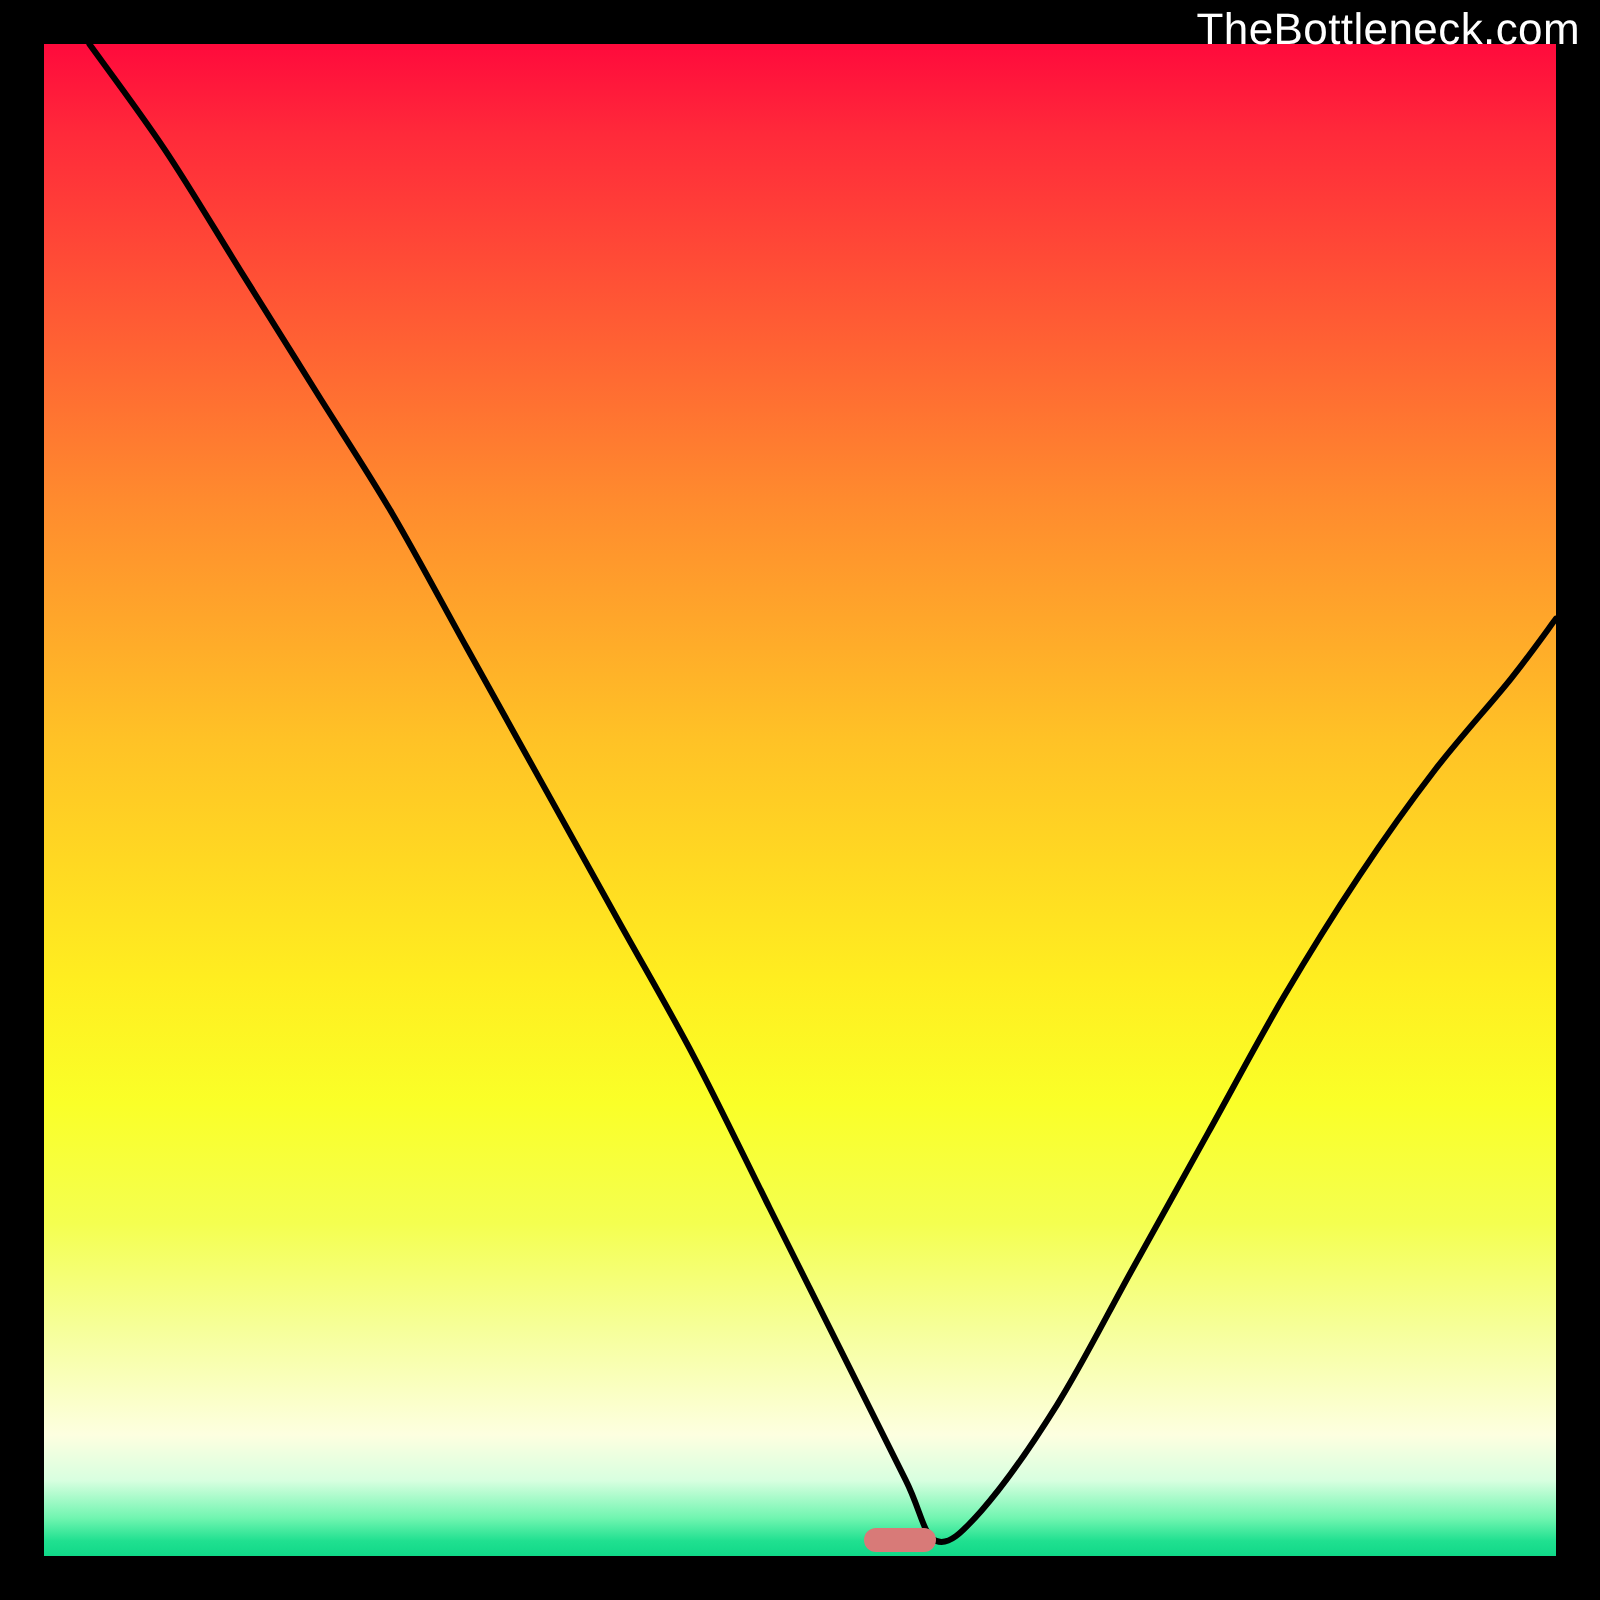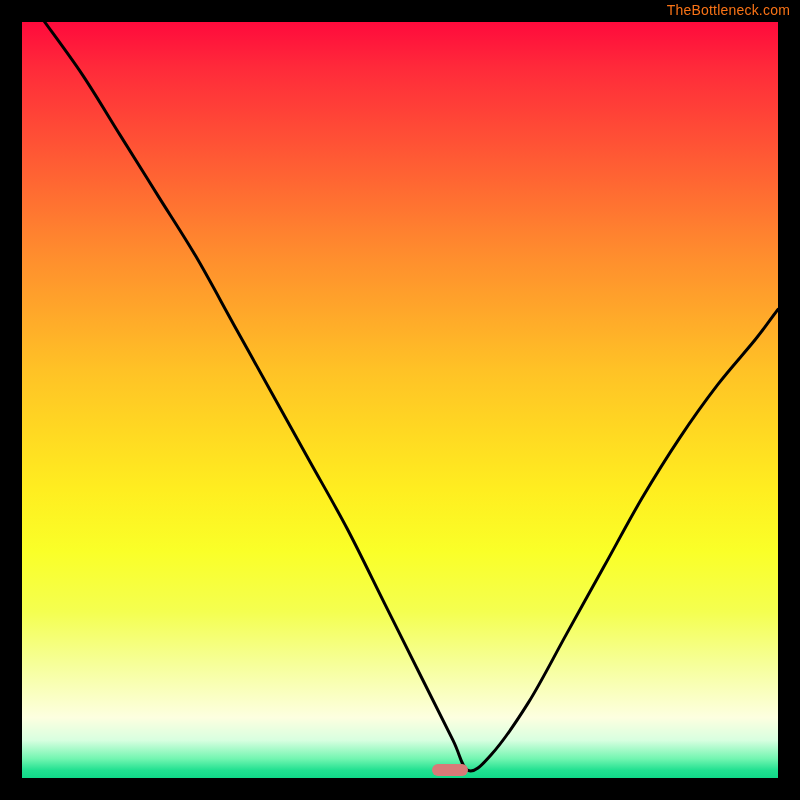--- a/index.html
+++ b/index.html
@@ -59,22 +59,22 @@
   .marker {
     position: absolute;
     height: 12px;
     border-radius: 6px;
     background: #d87a78;
   }
   .watermark {
     position: absolute;
     top: 2px;
     right: 10px;
-    color: #f97316;
-    font-size: 14px;
+    color: #ffffff;
+    font-size: 22px;
     letter-spacing: 0.2px;
     user-select: none;
   }
 </style>
 </head>
 <body>
 
 <div class="frame">
 
   <div class="plot-area">

